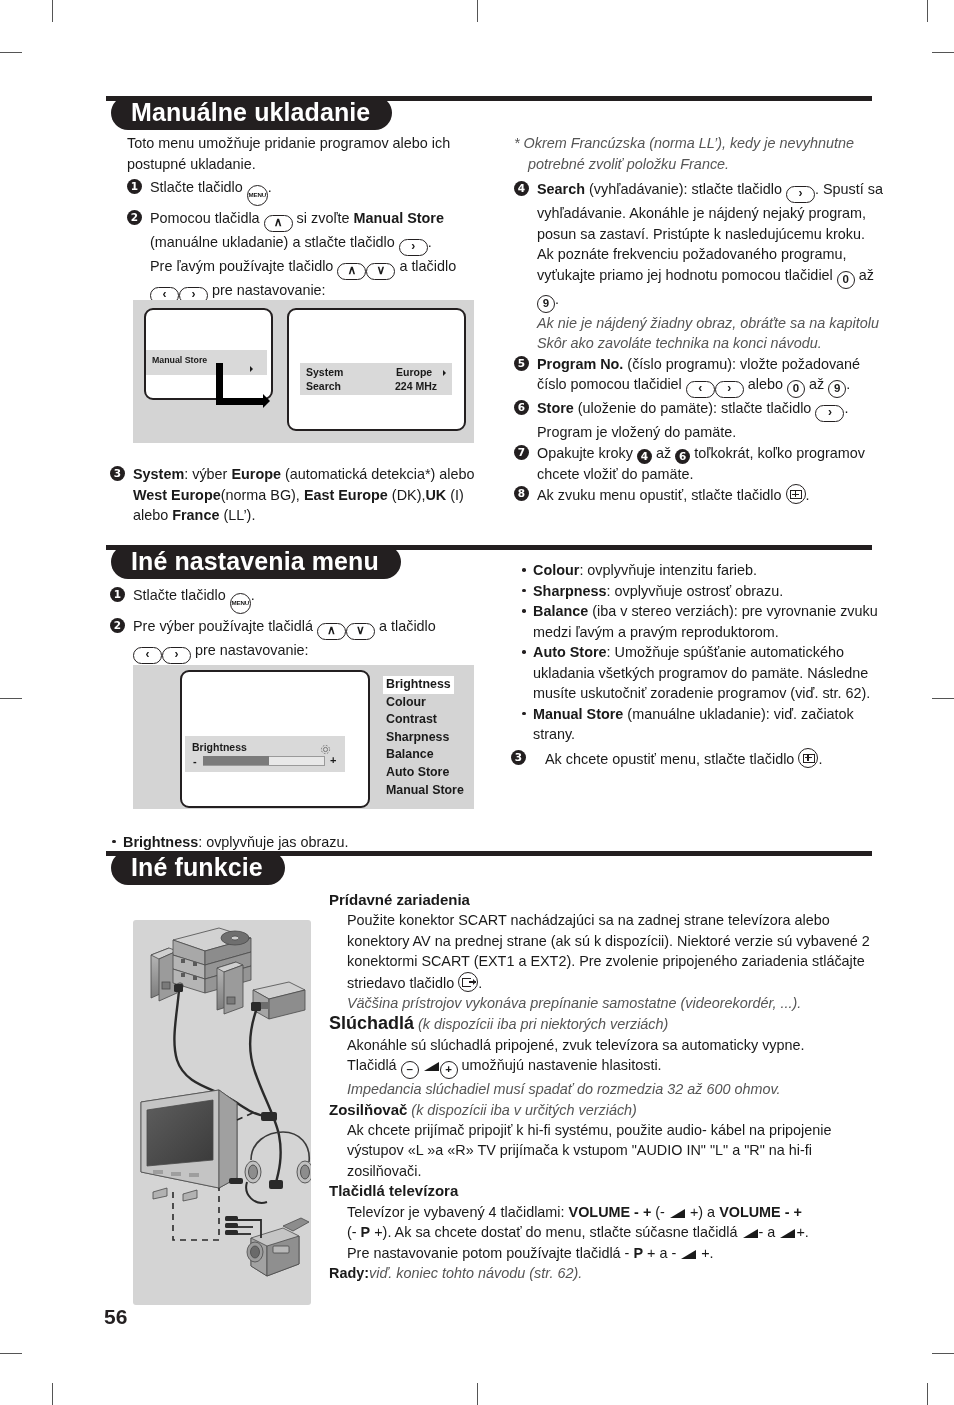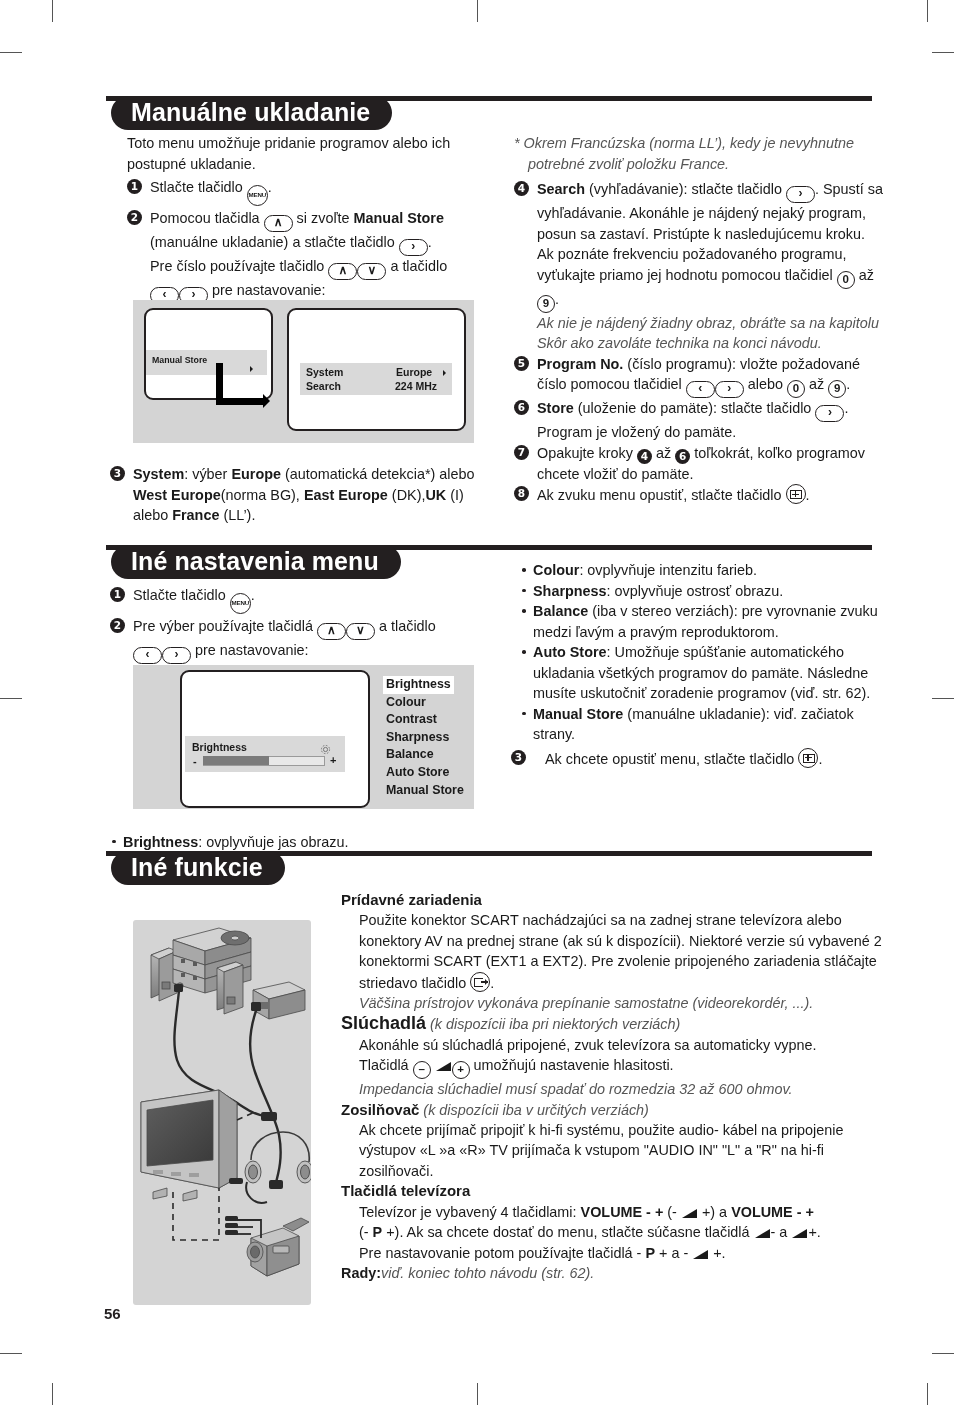--- a/index.html
+++ b/index.html
@@ -92,21 +92,21 @@
 
   
   .graybox{position:absolute;background:#d4d4d4;}
   .osd{position:absolute;background:#fff;border:2.4px solid #231f20;border-radius:9px;}
   .osd-bar{position:absolute;background:#d9d9d9;}
   .osd-txt{position:absolute;font-size:10.5px;font-weight:bold;color:#1a1a1a;white-space:nowrap;}
   .arrowline{position:absolute;background:#000;}
   .menu-list{position:absolute;font-size:12.4px;font-weight:bold;line-height:17.6px;}
   .menu-list .sel{background:#fff;display:inline-block;padding:0 3px;margin-left:-3px;}
 
-  .pagenum{position:absolute;font-size:15px;font-weight:bold;color:#231f20;text-align:center;}
+  .pagenum{position:absolute;font-size:21px;font-weight:bold;color:#231f20;text-align:center;}
 
   
   .illus{position:absolute;background:#d4d4d4;border-radius:3px;overflow:hidden;}
 </style>
 </head>
 <body>
 
 <div class="page">
 
   <div class="crop v" style="left:52px;top:0;"></div>
@@ -138,21 +138,21 @@
         <span class="key menu">MENU</span><span>.</span>
       </div>
       <div class="nrow" style="margin-top:2px;">
         <span class="bullet-num">2</span>
         <span>Pomocou tlačidla</span>
         <span class="key oval">∧</span>
         <span>si zvoľte</span>
         <b>Manual Store</b><br>
         <span>(manuálne ukladanie) a stlačte tlačidlo</span>
         <span class="key oval">›</span><span>.</span><br>
-        <span>Pre číslo používajte tlačidlo</span>
+        <span>Pre ľavým používajte tlačidlo</span>
         <span class="key oval">∧</span><span class="key oval">∨</span>
         <span>a tlačidlo</span><br>
         <span class="key oval">‹</span><span class="key oval">›</span>
         <span>pre nastavovanie:</span>
       </div>
     </div>
   </div>
 
   <div class="graybox" style="left:133px;top:300px;width:341px;height:143px;">
     <div class="osd" style="left:11px;top:8px;width:125px;height:88px;">
@@ -421,21 +421,21 @@
         <path d="M104 314 L118 314"></path>
       </g>
       <g fill="#2a2a2a">
         <rect x="92" y="296" width="13" height="5" rx="1.5"></rect>
         <rect x="92" y="303" width="13" height="5" rx="1.5"></rect>
         <rect x="92" y="310" width="13" height="5" rx="1.5"></rect>
       </g>
     </svg>
   </div>
 
-  <div class="col" style="left:329px;top:890px;width:556px;line-height:20.4px;margin-left:12px;">
+  <div class="col" style="left:329px;top:890px;width:556px;line-height:20.4px;">
     <p style="font-size:15px;font-weight:bold;">Prídavné zariadenia</p>
     <p style="padding-left:18px;"><span>Použite konektor SCART nachádzajúci sa na zadnej strane televízora alebo konektory AV na prednej strane (ak sú k dispozícii). Niektoré verzie sú vybavené 2 konektormi SCART (EXT1 a EXT2). Pre zvolenie pripojeného zariadenia stláčajte striedavo tlačidlo</span> <span class="key av"><i></i></span><span>.</span></p>
     <p class="it" style="padding-left:18px;">Väčšina prístrojov vykonáva prepínanie samostatne (videorekordér, ...).</p>
     <p><b style="font-size:18px;">Slúchadlá</b> <span class="it">(k dispozícii iba pri niektorých verziách)</span></p>
     <p style="padding-left:18px;">Akonáhle sú slúchadlá pripojené, zvuk televízora sa automaticky vypne.</p>
     <p style="padding-left:18px;">
       <span>Tlačidlá</span>
       <span class="key rnd">–</span>
       <span class="wedge"><svg width="17" height="11" viewBox="0 0 17 11">
             <path d="M16 1 L16 10 L1 10 Z" fill="#1a1a1a"></path>

